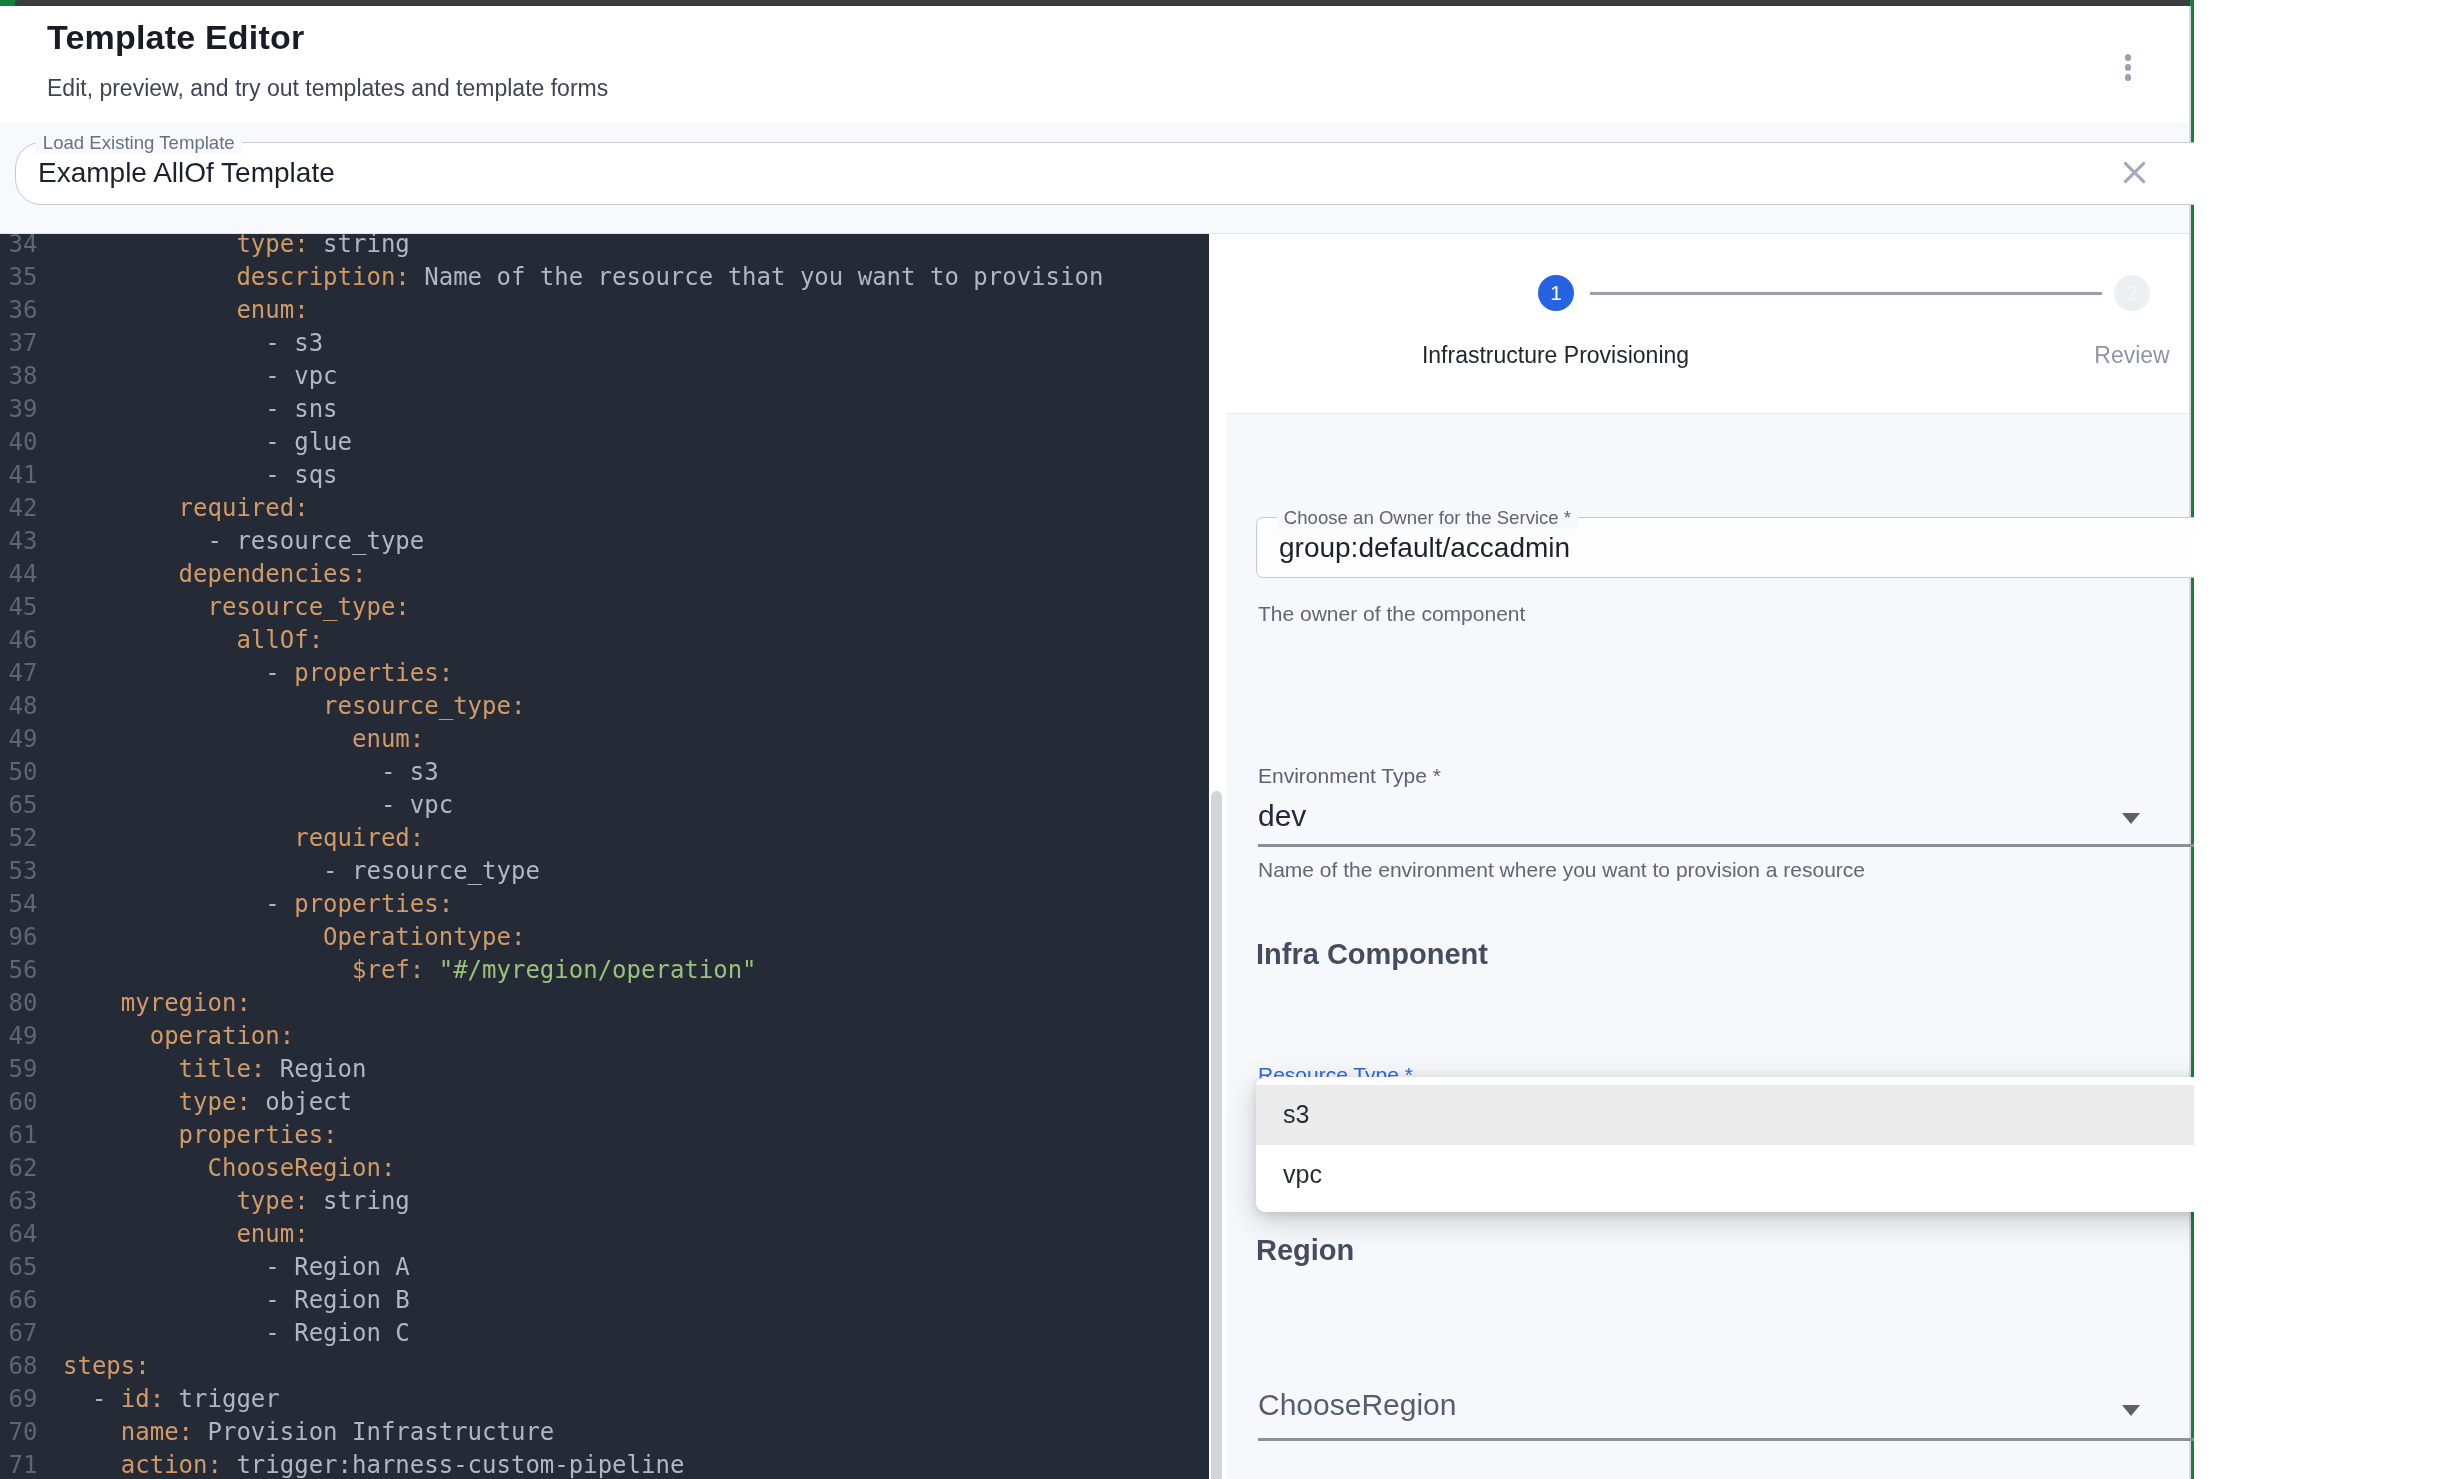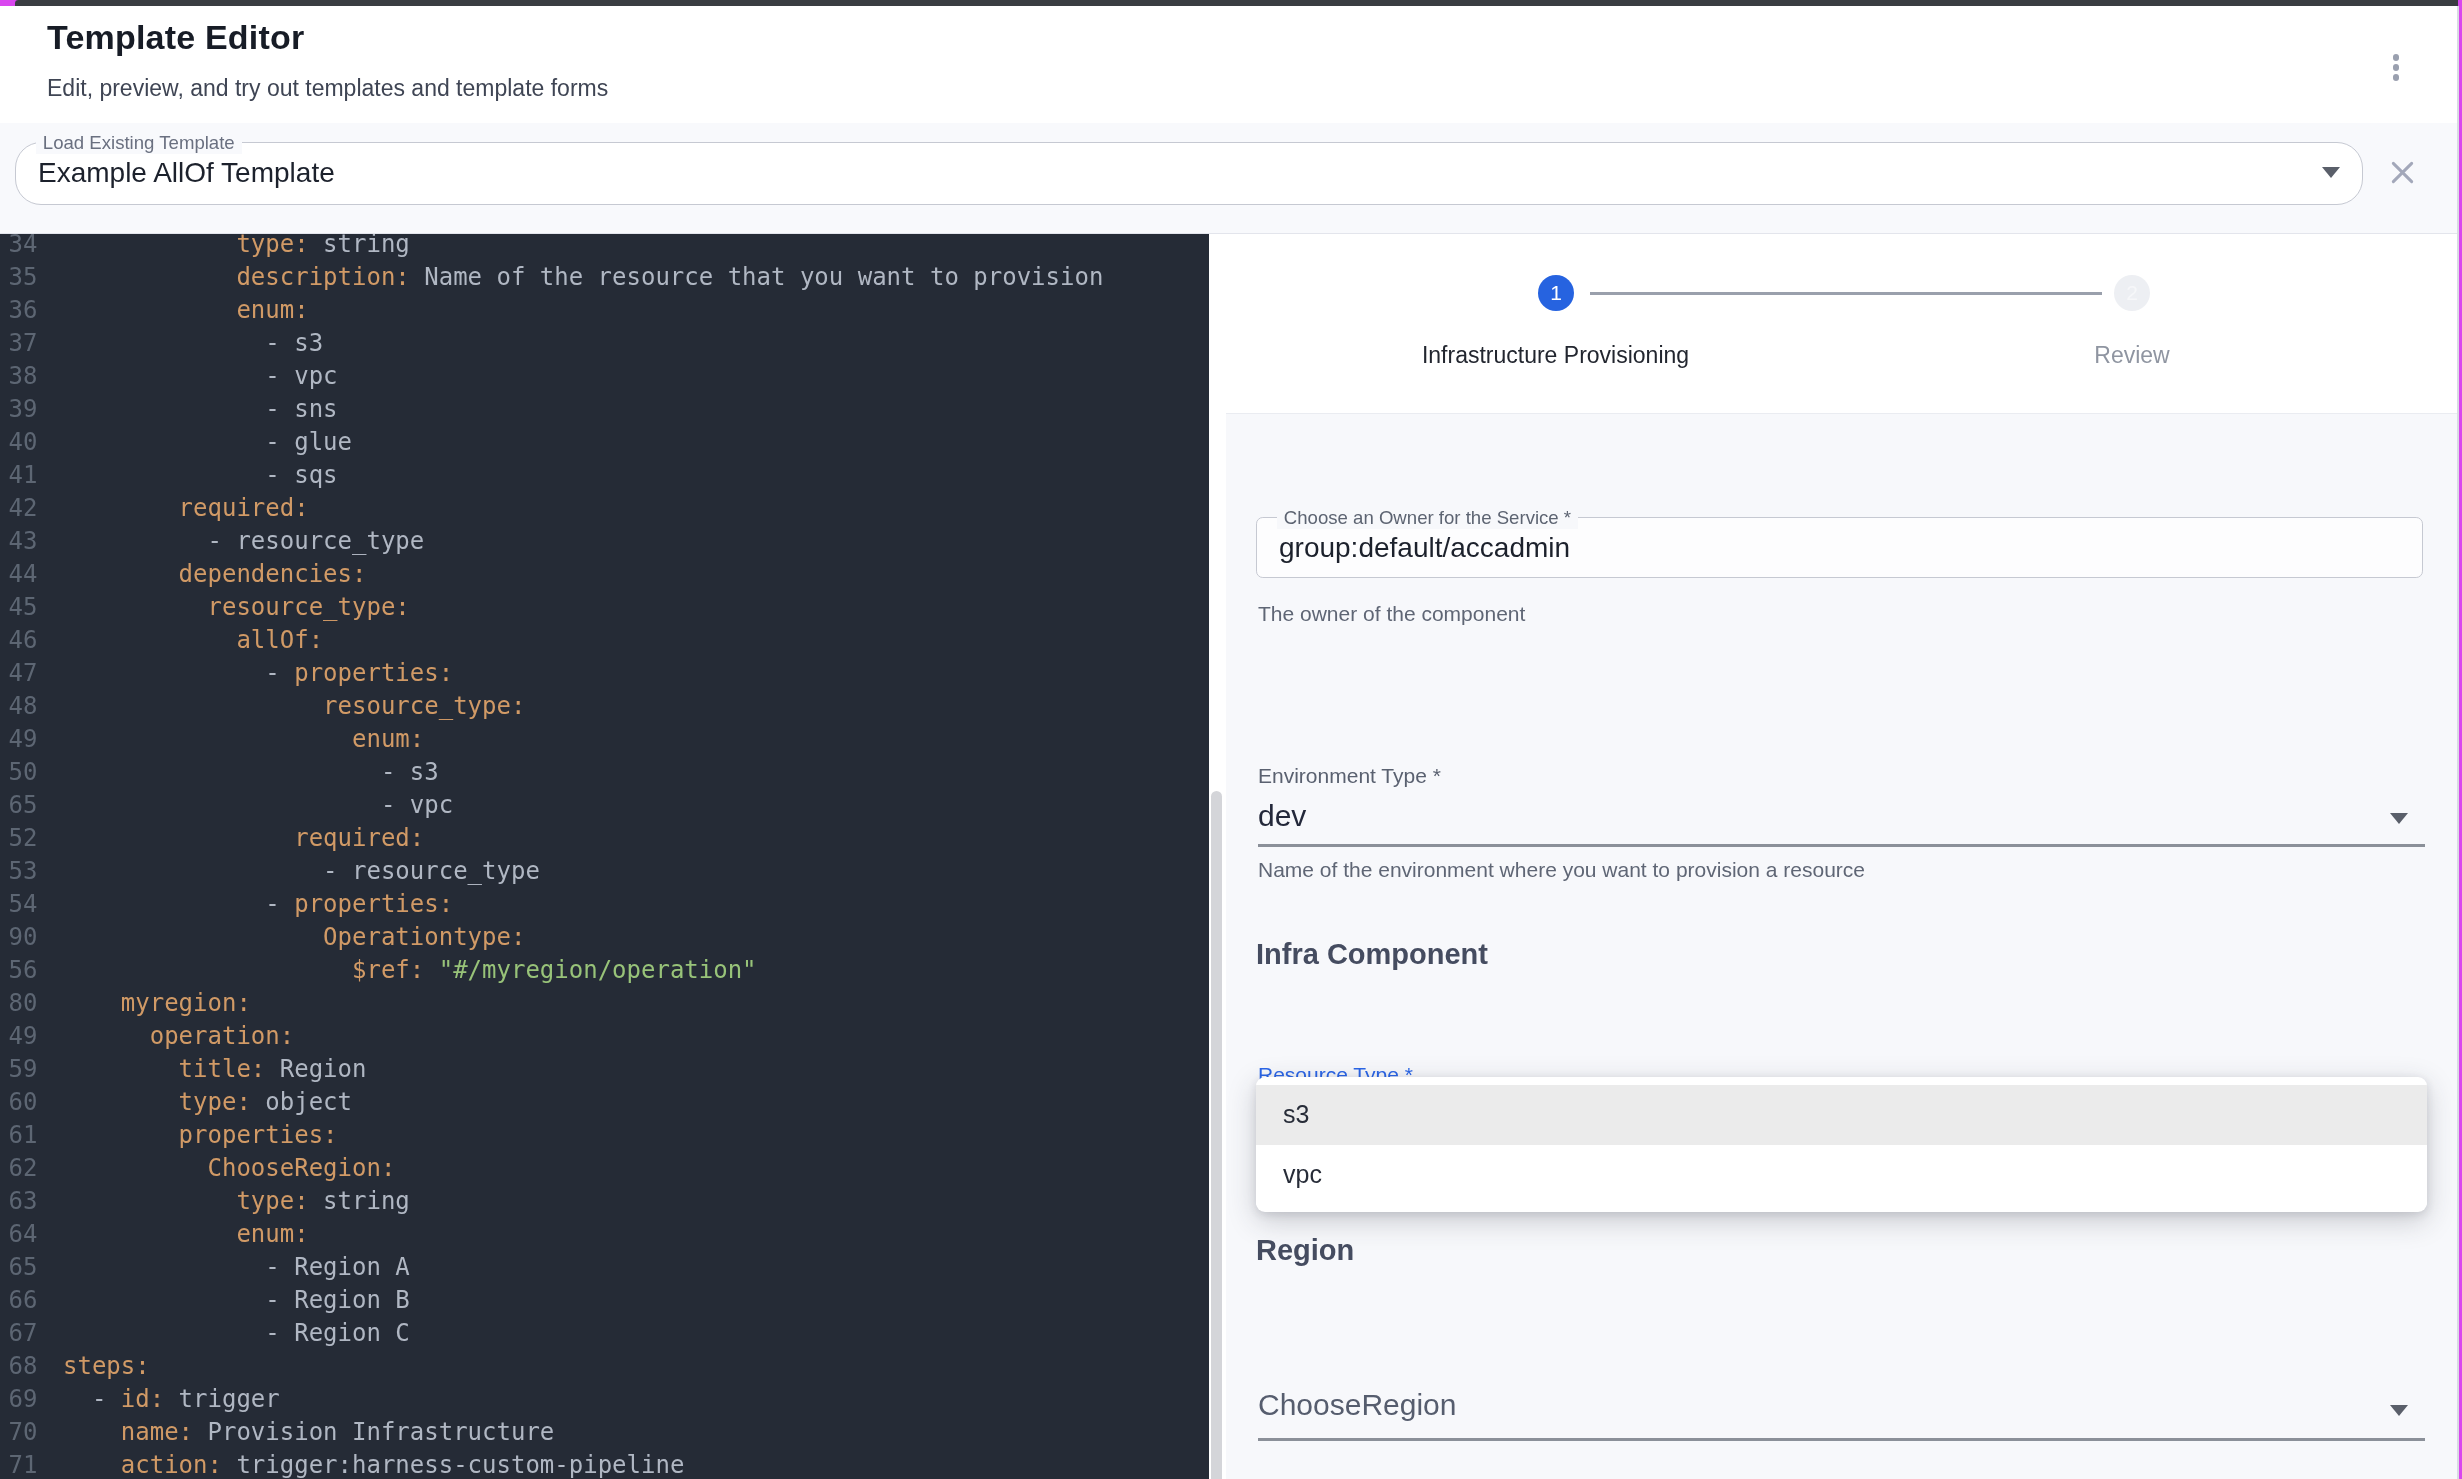--- a/index.html
+++ b/index.html
@@ -1,20 +1,20 @@
 <!DOCTYPE html>
 <html style="font-size:13.5px"><head>
 <meta charset="utf-8">
 <style>
   * { margin:0; padding:0; box-sizing:border-box; }
   html,body { background:#ffffff; }
   .page {
-    position:relative; width:2462px; height:1480px;
+    position:relative; width:2194px; height:1480px;
     font-family:"Liberation Sans", sans-serif;
-    background:#d946ef; overflow:hidden;
+    background:#15803d; overflow:hidden;
   }
   
   .top-strip { position:absolute; left:15px; right:4.2px; top:0; height:6px; background:#3a3d42; border-radius:3.4px 0 0 0; }
   .right-border { position:absolute; right:3.4px; top:6px; bottom:0; width:1.7px; background:#d8dbe3; }
   
   .header { position:absolute; left:0; top:6px; right:5px; height:118px; background:#fff; border-bottom:1.7px solid #e2e4eb; }
   .page-title { position:absolute; left:47px; top:12px; font-size:34px; font-weight:700; color:#171c26; letter-spacing:0.2px; }
   .page-subtitle { position:absolute; left:47px; top:69px; font-size:23px; color:#3f4554; }
   .kebab { position:absolute; right:44px; top:41px; width:34px; height:41px; display:flex; flex-direction:column; align-items:center; justify-content:center; gap:3.4px; cursor:pointer; }
   .kebab i { width:6.8px; height:6.8px; border-radius:50%; background:#9aa0af; }
@@ -120,21 +120,21 @@
         <div class="line"><span class="ln">45</span><span class="seg-p">          </span><span class="seg-k">resource_type:</span></div>
         <div class="line"><span class="ln">46</span><span class="seg-p">            </span><span class="seg-k">allOf:</span></div>
         <div class="line"><span class="ln">47</span><span class="seg-p">              - </span><span class="seg-k">properties:</span></div>
         <div class="line"><span class="ln">48</span><span class="seg-p">                  </span><span class="seg-k">resource_type:</span></div>
         <div class="line"><span class="ln">49</span><span class="seg-p">                    </span><span class="seg-k">enum:</span></div>
         <div class="line"><span class="ln">50</span><span class="seg-p">                      - s3</span></div>
         <div class="line"><span class="ln">65</span><span class="seg-p">                      - vpc</span></div>
         <div class="line"><span class="ln">52</span><span class="seg-p">                </span><span class="seg-k">required:</span></div>
         <div class="line"><span class="ln">53</span><span class="seg-p">                  - resource_type</span></div>
         <div class="line"><span class="ln">54</span><span class="seg-p">              - </span><span class="seg-k">properties:</span></div>
-        <div class="line"><span class="ln">90</span><span class="seg-p">                  </span><span class="seg-k">Operationtype:</span></div>
+        <div class="line"><span class="ln">96</span><span class="seg-p">                  </span><span class="seg-k">Operationtype:</span></div>
         <div class="line"><span class="ln">56</span><span class="seg-p">                    </span><span class="seg-k">$ref:</span><span class="seg-p"> </span><span class="seg-s">"#/myregion/operation"</span></div>
         <div class="line"><span class="ln">80</span><span class="seg-p">    </span><span class="seg-k">myregion:</span></div>
         <div class="line"><span class="ln">49</span><span class="seg-p">      </span><span class="seg-k">operation:</span></div>
         <div class="line"><span class="ln">59</span><span class="seg-p">        </span><span class="seg-k">title:</span><span class="seg-p"> Region</span></div>
         <div class="line"><span class="ln">60</span><span class="seg-p">        </span><span class="seg-k">type:</span><span class="seg-p"> object</span></div>
         <div class="line"><span class="ln">61</span><span class="seg-p">        </span><span class="seg-k">properties:</span></div>
         <div class="line"><span class="ln">62</span><span class="seg-p">          </span><span class="seg-k">ChooseRegion:</span></div>
         <div class="line"><span class="ln">63</span><span class="seg-p">            </span><span class="seg-k">type:</span><span class="seg-p"> string</span></div>
         <div class="line"><span class="ln">64</span><span class="seg-p">            </span><span class="seg-k">enum:</span></div>
         <div class="line"><span class="ln">65</span><span class="seg-p">              - Region A</span></div>

